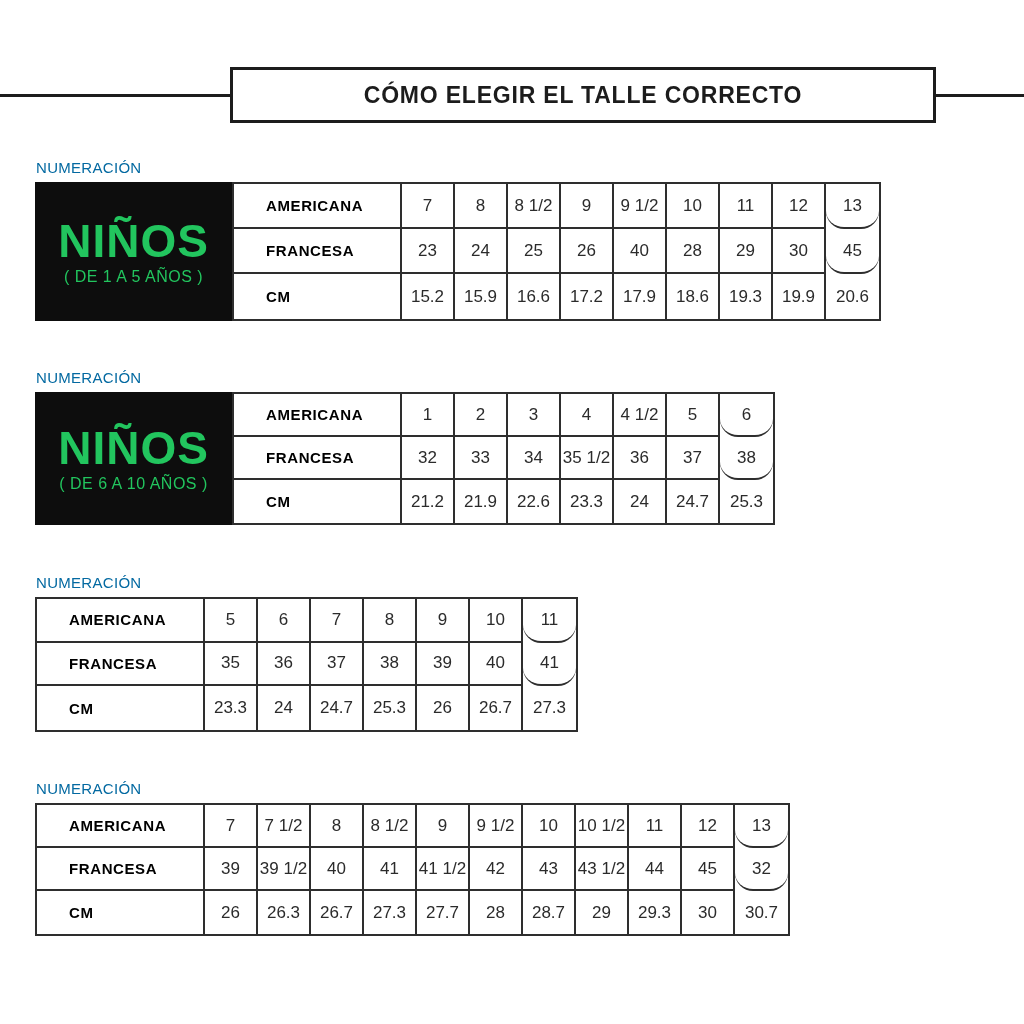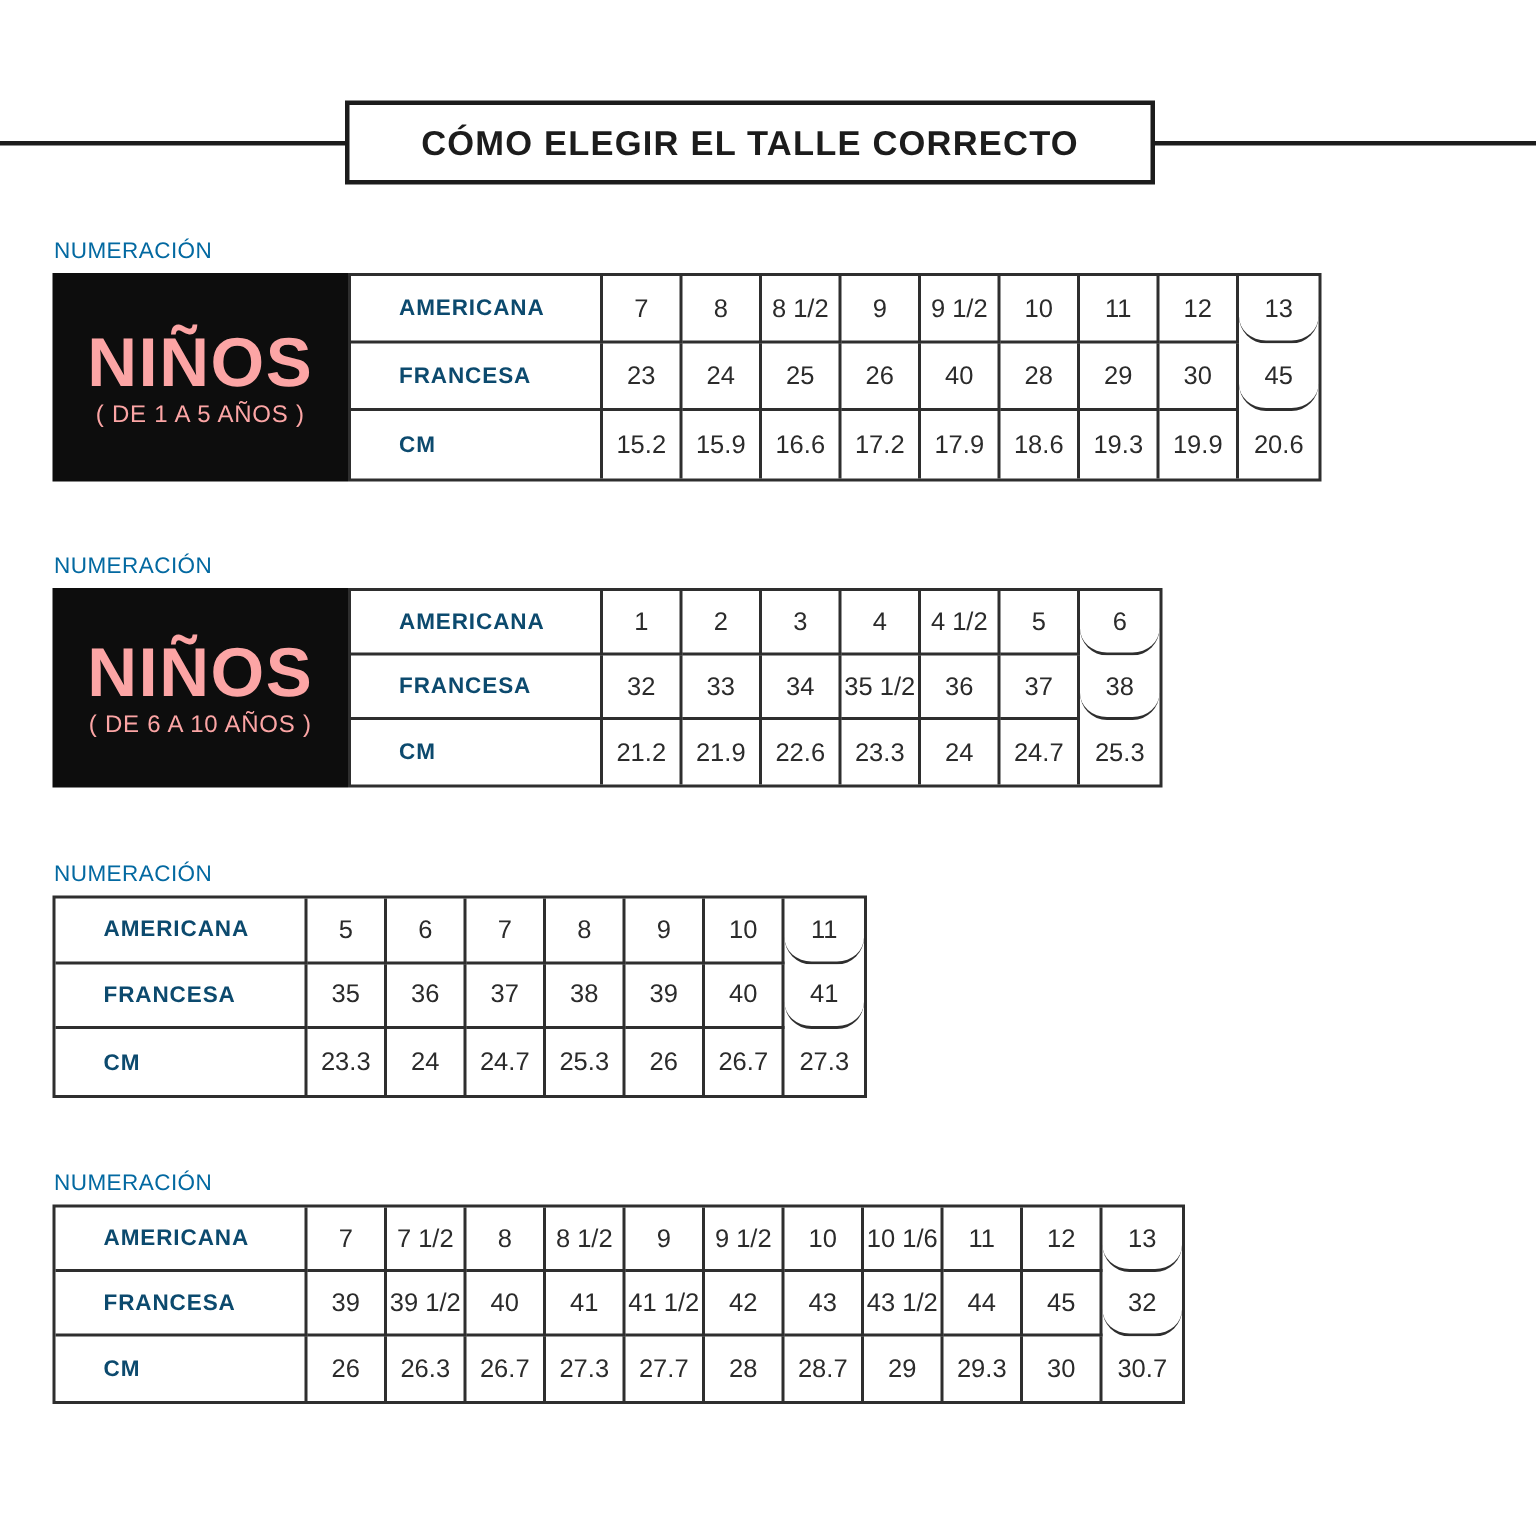--- a/index.html
+++ b/index.html
@@ -17,42 +17,42 @@
     color:var(--ink);
     overflow:hidden;
   }
 
   
   .header-rule{
     position:absolute; top:94px; left:0; width:1024px; height:3px;
     background:var(--ink);
   }
   .title-box{
-    position:absolute; top:67px; left:230px; width:540px; height:56px;
+    position:absolute; top:67px; left:230px; width:706px; height:56px;
     background:#ffffff; border:3px solid var(--ink);
     display:flex; align-items:center; justify-content:center;
     font-size:23px; font-weight:bold; letter-spacing:.8px;
   }
 
   
   .table-block{ position:absolute; left:35px; }
   #table-block-1{ top:159px; }
   #table-block-2{ top:369px; }
   #table-block-3{ top:574px; }
   #table-block-4{ top:780px; }
 
   .numeracion{
     font-size:15px; letter-spacing:.3px; color:#0369a1;
     margin:0 0 6px 1px;
   }
 
   .size-table{ display:flex; align-items:stretch; }
 
   .group-box{
-    width:197px; background:var(--box); color:#fca5a5;
+    width:197px; background:var(--box); color:#22c55e;
     display:flex; flex-direction:column; align-items:center; justify-content:center;
     text-align:center; flex:0 0 197px;
   }
   .group-name{ font-weight:bold; letter-spacing:1px; line-height:1.05; }
   #table-block-1 .group-name, #table-block-2 .group-name{ font-size:46px; }
   #table-block-3 .group-name{ font-size:40px; letter-spacing:2px; }
   #table-block-4 .group-name{ font-size:30px; letter-spacing:2px; }
   .group-sub{ font-size:16px; letter-spacing:.5px; margin-top:3px; }
   .group-sub:empty{ display:none; }
 
@@ -68,21 +68,21 @@
   .cell{
     border-right:2px solid var(--line);
     border-bottom:2px solid var(--line);
     display:flex; align-items:center; justify-content:center;
     color:var(--num);
   }
   .cell.last-col{ border-right:none;border-radius:18px; }
   .cell.last-row{ border-bottom:none; }
   .label-cell{
     justify-content:flex-start; padding-left:32px;
-    font-weight:bold; font-size:15px; letter-spacing:.6px; color:#0c4a6e;
+    font-weight:bold; font-size:15px; letter-spacing:.6px; color:#000000;
   }
   .value-cell{ font-size:17px; }
 </style>
 </head>
 <body>
 
 <div class="header-rule"></div>
 <div class="title-box">
   <span>CÓMO ELEGIR EL TALLE CORRECTO</span>
 </div>
@@ -202,21 +202,21 @@
   <div class="size-table">
     <div class="size-grid" style="grid-template-columns: 168px repeat(11, 53px);">
         <div class="cell label-cell">AMERICANA</div>
         <div class="cell value-cell">7</div>
         <div class="cell value-cell">7 1/2</div>
         <div class="cell value-cell">8</div>
         <div class="cell value-cell">8 1/2</div>
         <div class="cell value-cell">9</div>
         <div class="cell value-cell">9 1/2</div>
         <div class="cell value-cell">10</div>
-        <div class="cell value-cell">10 1/6</div>
+        <div class="cell value-cell">10 1/2</div>
         <div class="cell value-cell">11</div>
         <div class="cell value-cell">12</div>
         <div class="cell value-cell last-col">13</div>
         <div class="cell label-cell">FRANCESA</div>
         <div class="cell value-cell">39</div>
         <div class="cell value-cell">39 1/2</div>
         <div class="cell value-cell">40</div>
         <div class="cell value-cell">41</div>
         <div class="cell value-cell">41 1/2</div>
         <div class="cell value-cell">42</div>

